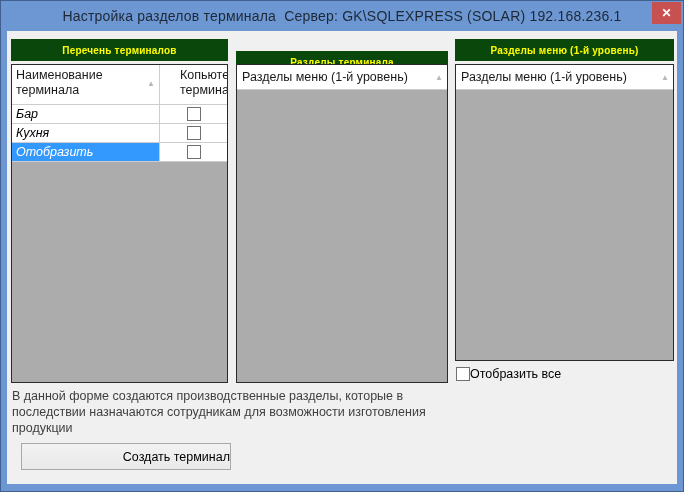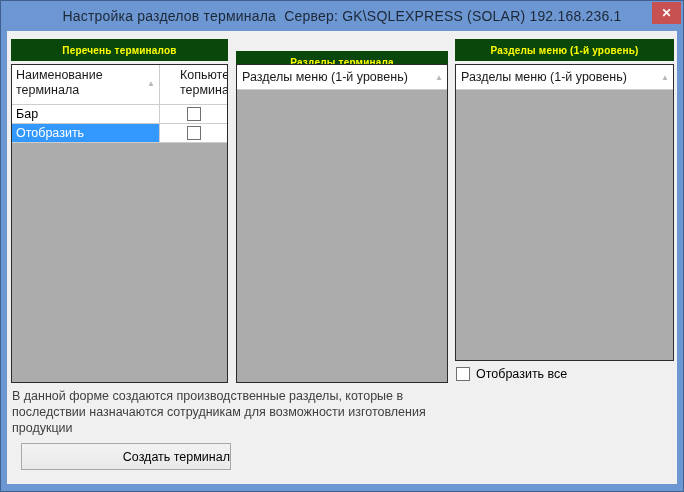--- a/index.html
+++ b/index.html
@@ -49,40 +49,40 @@
   .box-menu      { left:448px; top:33px; width:219px; height:297px; }
 
   
   .grid-header { display:flex; height:40px; background:#fff; border-bottom:1px solid var(--grid-line);gap:16px; }
   .gh-cell { font-size:12.5px; color:#1a1a1a; padding:3px 4px; line-height:15px; overflow:hidden; position:relative; }
   .gh-cell.c1 { width:148px; border-right:1px solid var(--grid-line); padding-right:16px; }
   .gh-cell.c2 { flex:1; white-space:normal; }
   .sort-tri { position:absolute; right:4px; top:15px; font-size:8px; color:#b8b8b8; line-height:8px; }
   .grid-row { display:flex; height:19px; background:#fff; border-bottom:1px solid var(--grid-line); }
   .cell { font-size:12.5px; color:#000; }
-  .cell.c1 { width:148px; border-right:1px solid var(--grid-line); padding:2px 20px 0 4px; overflow:hidden; white-space:nowrap; }
+  .cell.c1 { width:148px; border-right:1px solid var(--grid-line); padding:2px 20px 0 4px; overflow:hidden; white-space:nowrap;font-style:italic; }
   .cell.c1.selected { background: var(--selection-blue); color:#fff; }
   .cell.c2 { flex:1; display:flex; align-items:center; justify-content:center; }
 
   
   .list-header {
     height:25px; background:#fff; border-bottom:1px solid var(--grid-line);
     display:flex; align-items:center; position:relative;
     font-size:12.5px; color:#1a1a1a; padding:0 18px 0 5px;
   }
   .list-header .sort-tri { top:9px; }
 
   .checkbox {
     display:inline-block; width:14px; height:14px;
     background:#fff; border:1px solid #707070;
   }
 
   .show-all {
     position:absolute; left:449px; top:336px;
-    display:flex; align-items:center; gap:6px;
+    display:flex; align-items:center; gap:0;
     font-size:12.5px; color:#000;
   }
 
   .info-text {
     position:absolute; left:5px; top:357px; width:452px;
     font-size:12.5px; line-height:16px; color:#404040;
   }
 
   .create-btn {
     position:absolute; left:14px; top:412px; width:210px; height:27px;
@@ -117,20 +117,26 @@
         </div>
       </div>
       <div id="terminal-rows">
           <div class="grid-row">
             <div class="cell c1">Бар</div>
             <div class="cell c2">
               <span class="checkbox"></span>
             </div>
           </div>
           <div class="grid-row">
+            <div class="cell c1">Кухня</div>
+            <div class="cell c2">
+              <span class="checkbox"></span>
+            </div>
+          </div>
+          <div class="grid-row">
             <div class="cell c1 selected">Отобразить</div>
             <div class="cell c2">
               <span class="checkbox"></span>
             </div>
           </div>
         </div>
     </div>
 
     <div class="green-header gh-sections">Разделы терминала</div>
     <div class="box box-sections">

